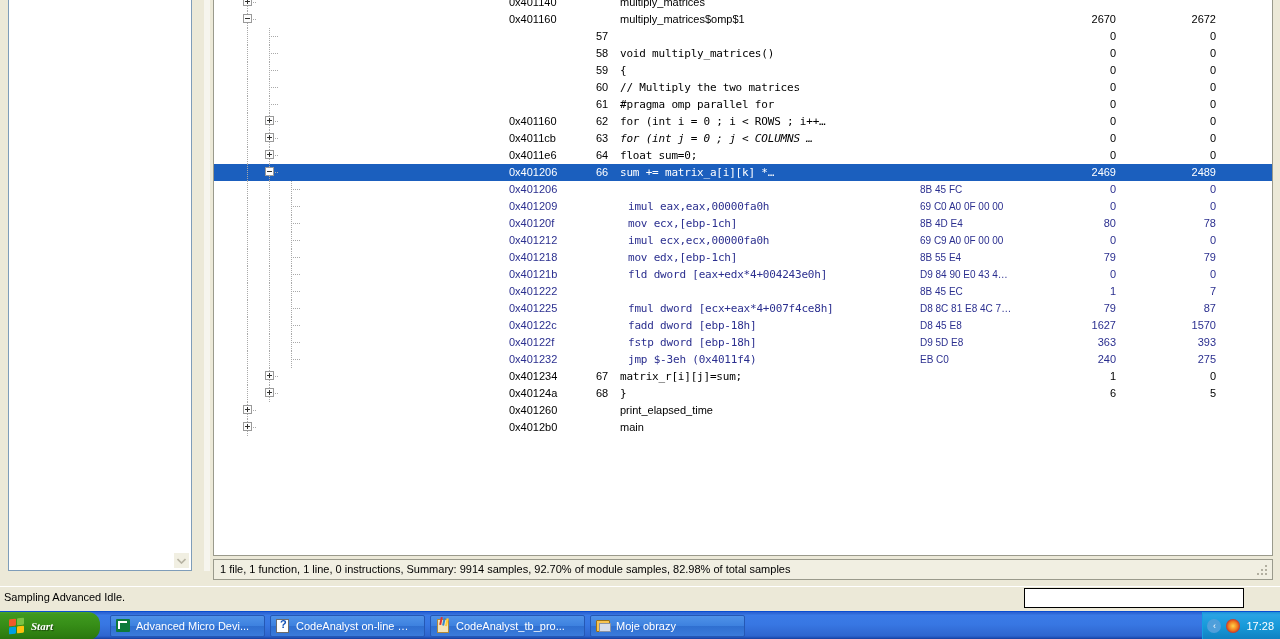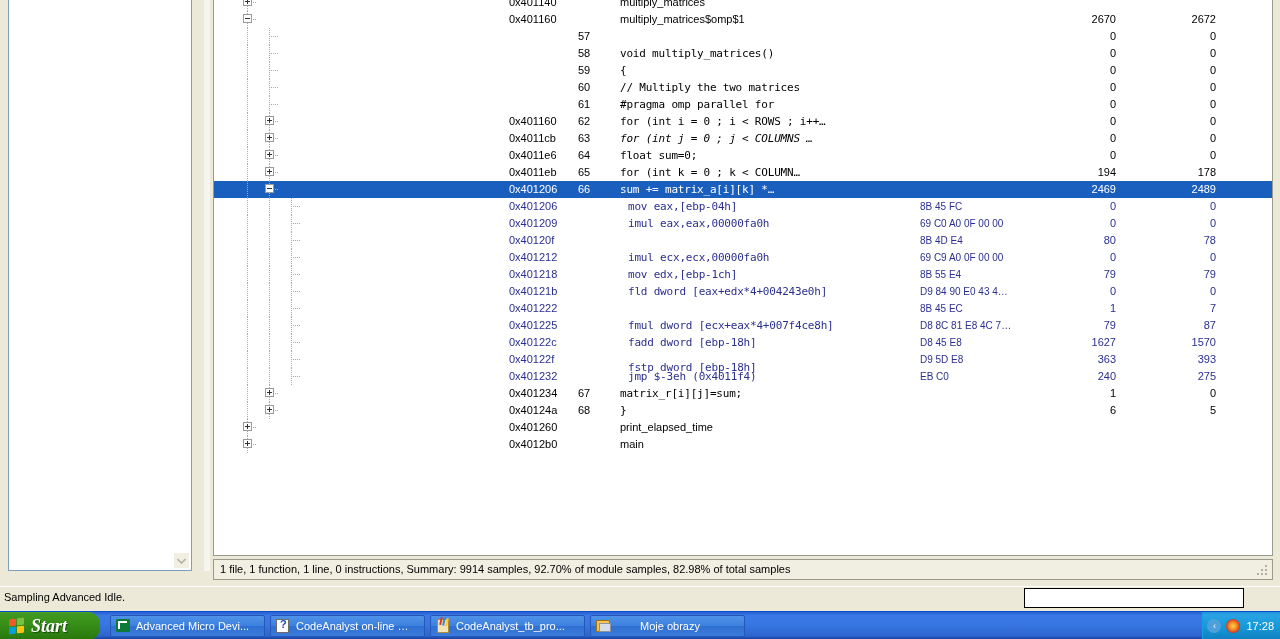--- a/index.html
+++ b/index.html
@@ -92,21 +92,21 @@
     cursor: pointer;
   }
   .expander i {
     position:absolute; left:1px; top:3px; width:5px; height:1px; background:#31312f;
   }
   .expander i.v {
     left:3px; top:1px; width:1px; height:5px;
   }
 
   .c-addr  { left: 295px; width: 105px; text-align: left; }
-  .c-line  { left: 364px; width: 22px;  text-align: left; }
+  .c-line  { left: 377px; width: 22px;  text-align: center; }
   .c-text  { left: 406px; width: 300px; text-align: left;
              font-family: "DejaVu Sans Mono", monospace; font-size: 11px; letter-spacing: -0.2px;}
   .c-text.proportional { font-family: "Liberation Sans", sans-serif; font-size: 11px; letter-spacing: 0; }
   .c-bytes { left: 706px; width: 130px; text-align: left; color: #2b2f8f; font-size: 10px; }
   .c-n0 { left: 830px; width: 72px;  text-align: right; }
   .c-n1 { left: 930px; width: 72px;  text-align: right; }
   .c-n2 { left: 1030px; width: 72px; text-align: right; }
   .asm-num { color: #2b2f8f; }
 
   
@@ -163,21 +163,21 @@
     display: inline-block;
   }
   .start-flag b {
     position: absolute; width: 7px; height: 7px; border-radius: 1px;
   }
   .start-flag b:nth-child(1){ left:0; top:1px; background:#f05a28; transform: skewY(-8deg); }
   .start-flag b:nth-child(2){ left:8px; top:0; background:#7ac143; transform: skewY(-8deg); }
   .start-flag b:nth-child(3){ left:0; top:9px; background:#00a0df; transform: skewY(-8deg); }
   .start-flag b:nth-child(4){ left:8px; top:8px; background:#ffc20e; transform: skewY(-8deg); }
   .start-label {
-    margin-left: 6px; color: #ffffff; font-size: 18px; font-style: italic;
+    margin-left: 6px; color: #ffffff; font-size: 11px; font-style: italic;
     font-weight: bold; font-family: "Liberation Serif", serif;
     text-shadow: 1px 1px 1px rgba(0,0,0,.45);
   }
   .tb-btn {
     position: absolute; top: 3px; height: 22px;
     background: linear-gradient(to bottom, #4f92e8 0%, #3d81df 50%, #2f6fd0 51%, #3a7bdb 100%);
     border: 1px solid #2558b4;
     border-radius: 2px;
     display: flex; align-items: center;
     color: #ffffff; font-size: 11px;
@@ -389,38 +389,20 @@
             </div>
           </div>
           <div class="cell c-addr">0x4011e6</div>
           <div class="cell c-line">64</div>
           <div class="cell c-text" style="left: 406px;">       float sum=0;</div>
           <div class="cell c-bytes"></div>
           <div class="cell c-n0">0</div>
           <div class="cell c-n1">0</div>
           <div class="cell c-n2">0</div>
         </div>
-        <div class="row">
-          <div class="tree-guides">
-            <div class="guide" style="left: 33px;"></div>
-            <div class="guide" style="left: 55px;"></div>
-            <div class="guide-h" style="left: 55px; width: 10px;"></div>
-            <div class="expander" style="left: 51px;">
-              <i class=""></i>
-              <i class="v"></i>
-            </div>
-          </div>
-          <div class="cell c-addr">0x4011eb</div>
-          <div class="cell c-line">65</div>
-          <div class="cell c-text" style="left: 406px;">       for (int k = 0 ; k &lt; COLUMN…</div>
-          <div class="cell c-bytes"></div>
-          <div class="cell c-n0">194</div>
-          <div class="cell c-n1">178</div>
-          <div class="cell c-n2">177</div>
-        </div>
         <div class="row selected">
           <div class="tree-guides">
             <div class="guide" style="left: 33px;"></div>
             <div class="guide" style="left: 55px;"></div>
             <div class="guide-h" style="left: 55px; width: 10px;"></div>
             <div class="expander" style="left: 51px;">
               <i class=""></i>
             </div>
           </div>
           <div class="cell c-addr">0x401206</div>
@@ -433,21 +415,20 @@
         </div>
         <div class="row">
           <div class="tree-guides">
             <div class="guide" style="left: 33px;"></div>
             <div class="guide" style="left: 55px;"></div>
             <div class="guide" style="left: 77px;"></div>
             <div class="guide-h" style="left: 77px; width: 10px;"></div>
           </div>
           <div class="cell c-addr asm-num">0x401206</div>
           <div class="cell c-line"></div>
-          <div class="cell c-text  asm-num" style="left: 414px;">mov eax,[ebp-04h]</div>
           <div class="cell c-bytes">8B 45 FC</div>
           <div class="cell c-n0 asm-num">0</div>
           <div class="cell c-n1 asm-num">0</div>
           <div class="cell c-n2 asm-num">0</div>
         </div>
         <div class="row">
           <div class="tree-guides">
             <div class="guide" style="left: 33px;"></div>
             <div class="guide" style="left: 55px;"></div>
             <div class="guide" style="left: 77px;"></div>
@@ -463,20 +444,21 @@
         </div>
         <div class="row">
           <div class="tree-guides">
             <div class="guide" style="left: 33px;"></div>
             <div class="guide" style="left: 55px;"></div>
             <div class="guide" style="left: 77px;"></div>
             <div class="guide-h" style="left: 77px; width: 10px;"></div>
           </div>
           <div class="cell c-addr asm-num">0x40120f</div>
           <div class="cell c-line"></div>
+          <div class="cell c-text  asm-num" style="left: 414px;">mov ecx,[ebp-1ch]</div>
           <div class="cell c-bytes">8B 4D E4</div>
           <div class="cell c-n0 asm-num">80</div>
           <div class="cell c-n1 asm-num">78</div>
           <div class="cell c-n2 asm-num">62</div>
         </div>
         <div class="row">
           <div class="tree-guides">
             <div class="guide" style="left: 33px;"></div>
             <div class="guide" style="left: 55px;"></div>
             <div class="guide" style="left: 77px;"></div>
@@ -566,21 +548,21 @@
         </div>
         <div class="row">
           <div class="tree-guides">
             <div class="guide" style="left: 33px;"></div>
             <div class="guide" style="left: 55px;"></div>
             <div class="guide" style="left: 77px;"></div>
             <div class="guide-h" style="left: 77px; width: 10px;"></div>
           </div>
           <div class="cell c-addr asm-num">0x40122f</div>
           <div class="cell c-line"></div>
-          <div class="cell c-text  asm-num" style="left: 414px; margin-top: 8px;">fstp dword [ebp-18h]</div>
+          <div class="cell c-text  asm-num" style="left: 414px;">fstp dword [ebp-18h]</div>
           <div class="cell c-bytes">D9 5D E8</div>
           <div class="cell c-n0 asm-num">363</div>
           <div class="cell c-n1 asm-num">393</div>
           <div class="cell c-n2 asm-num">376</div>
         </div>
         <div class="row">
           <div class="tree-guides">
             <div class="guide" style="left: 33px;"></div>
             <div class="guide" style="left: 55px;"></div>
             <div class="guide" style="left: 77px;"></div>
@@ -706,21 +688,21 @@
             <span class="ico-help"></span>
           </span>
           <span class="tbl">CodeAnalyst on-line …</span>
         </div>
         <div class="tb-btn" style="left: 430px; width: 155px;">
           <span class="tbi">
             <span class="ico-tb"></span>
           </span>
           <span class="tbl">CodeAnalyst_tb_pro...</span>
         </div>
-        <div class="tb-btn" style="left: 590px; width: 155px; gap: 24px;">
+        <div class="tb-btn" style="left: 590px; width: 155px;">
           <span class="tbi">
             <span class="ico-folder"></span>
           </span>
           <span class="tbl">Moje obrazy</span>
         </div>
       </div>
     <div class="tray">
       <span class="tray-chevron">‹</span>
       <span class="tray-icon"></span>
       <span class="tray-clock">17:28</span>

